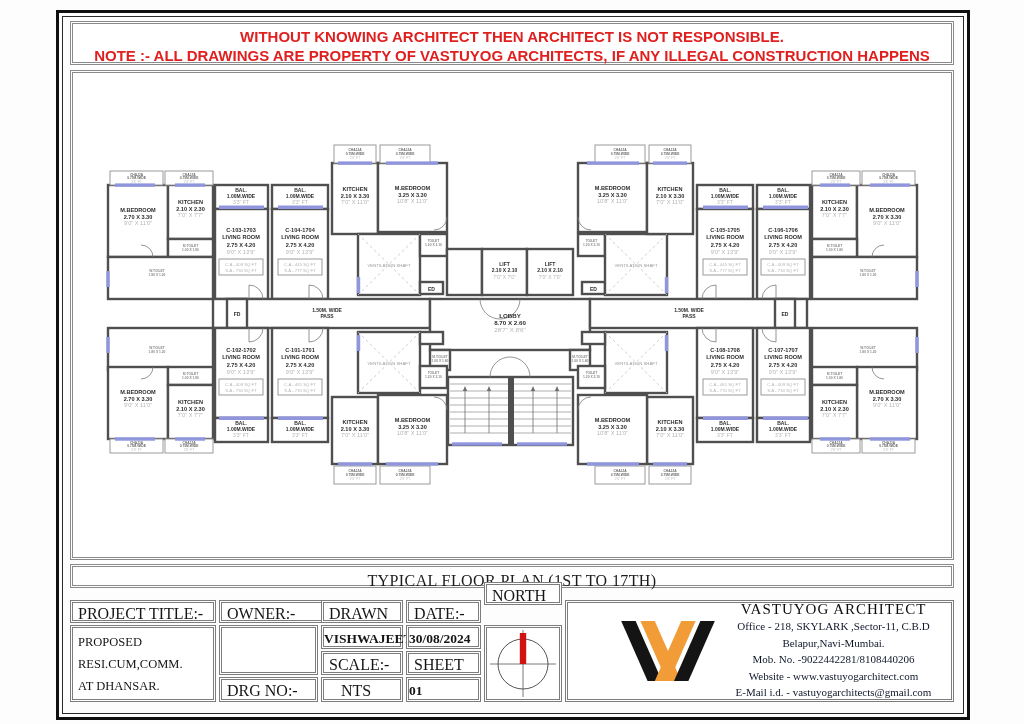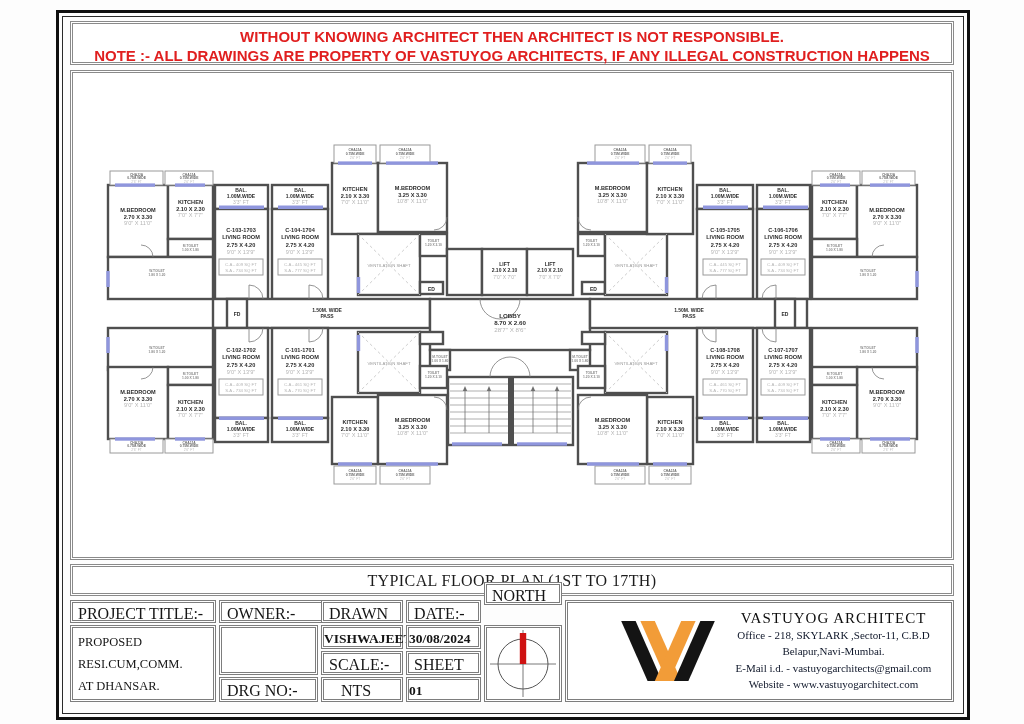--- a/index.html
+++ b/index.html
@@ -4,21 +4,21 @@
 <style>
   html,body{margin:0;padding:0;}
   body{width:1024px;height:724px;background:#fdfdfd;position:relative;overflow:hidden;
        font-family:"Liberation Sans",sans-serif;}
   .frame{position:absolute;left:56px;top:10px;width:908px;height:704px;border:3px solid #101010;}
   .frame-inner{position:absolute;inset:3px;border:1px solid #2a2a2a;}
   .sheet-box{position:absolute;background:#fff;border:3px double #8a8a8a;box-sizing:border-box;}
   .note-box{left:70px;top:21px;width:884px;height:44px;text-align:center;
             color:#e01f1f;font-weight:bold;font-size:15px;line-height:19px;padding-top:3px;}
   .draw-box{left:70px;top:70px;width:884px;height:490px;}
-  .strip-box{left:70px;top:564px;width:884px;height:32px;text-align:center;
+  .strip-box{left:70px;top:564px;width:884px;height:24px;text-align:center;
              font-family:"Liberation Serif",serif;font-size:16px;letter-spacing:.4px;
              color:#1c1c1c;line-height:28px;font-weight:500;}
   .cell{position:absolute;background:#fff;border:3px double #7d7d7d;box-sizing:border-box;
         font-family:"Liberation Serif",serif;color:#151515;}
   .cell .lbl{padding:2px 5px;font-size:16px;}
   .cell.center{text-align:left;font-weight:bold;}
   .footer-val{font-size:13.5px;line-height:20px;padding-top:1px;}
   .pt-body{font-size:12.5px;line-height:22px;padding:3px 5px;}
   .brand-cell{display:flex;align-items:center;}
   .brand-text{flex:1;text-align:center;}
@@ -411,17 +411,18 @@
     <svg width="96" height="92" viewBox="0 0 160 104" style="margin-left:52px;flex:none;">
       <polygon fill="#141414" points="2,2 26,2 70,102 46,102"></polygon>
       <polygon fill="#f29c38" points="34,2 58,2 102,102 78,102"></polygon>
       <polygon fill="#f29c38" points="126,2 102,2 58,102 82,102"></polygon>
       <polygon fill="#141414" points="158,2 134,2 90,102 114,102"></polygon>
     </svg>
     <div class="brand-text">
       <div class="brand-name">VASTUYOG ARCHITECT</div>
       <div class="brand-line">Office - 218, SKYLARK ,Sector-11, C.B.D</div>
       <div class="brand-line">Belapur,Navi-Mumbai.</div>
+      <div class="brand-line">Mob. No. -9022442281/8108440206</div>
+      <div class="brand-line">Website - www.vastuyogarchitect.com</div>
       <div class="brand-line">E-Mail i.d. - vastuyogarchitects@gmail.com</div>
-      <div class="brand-line">Website - www.vastuyogarchitect.com</div>
     </div>
   </div>
 </div>
 
 </body></html>

